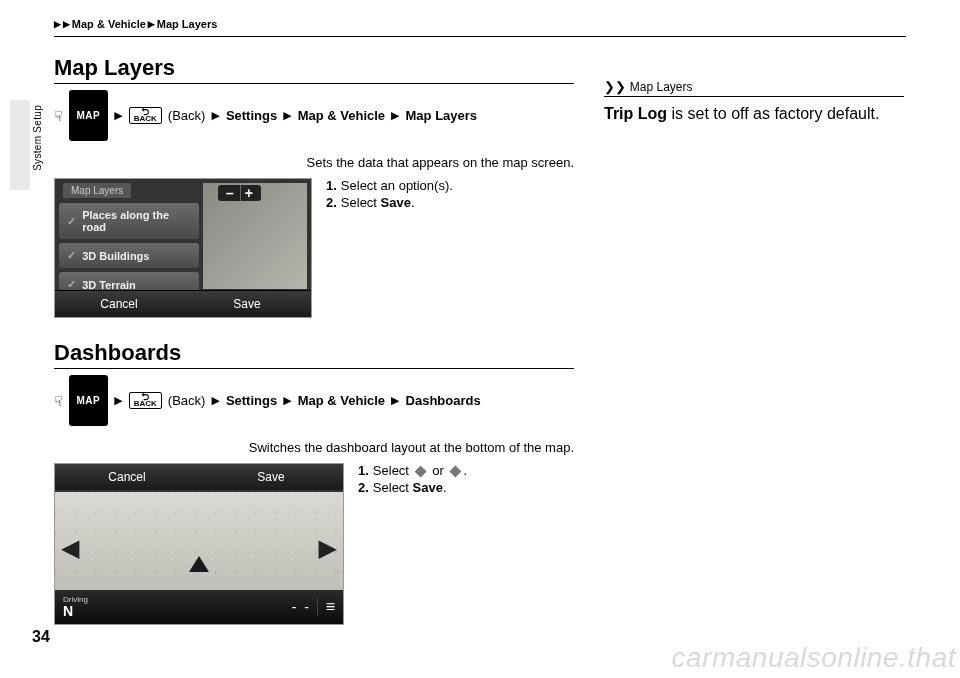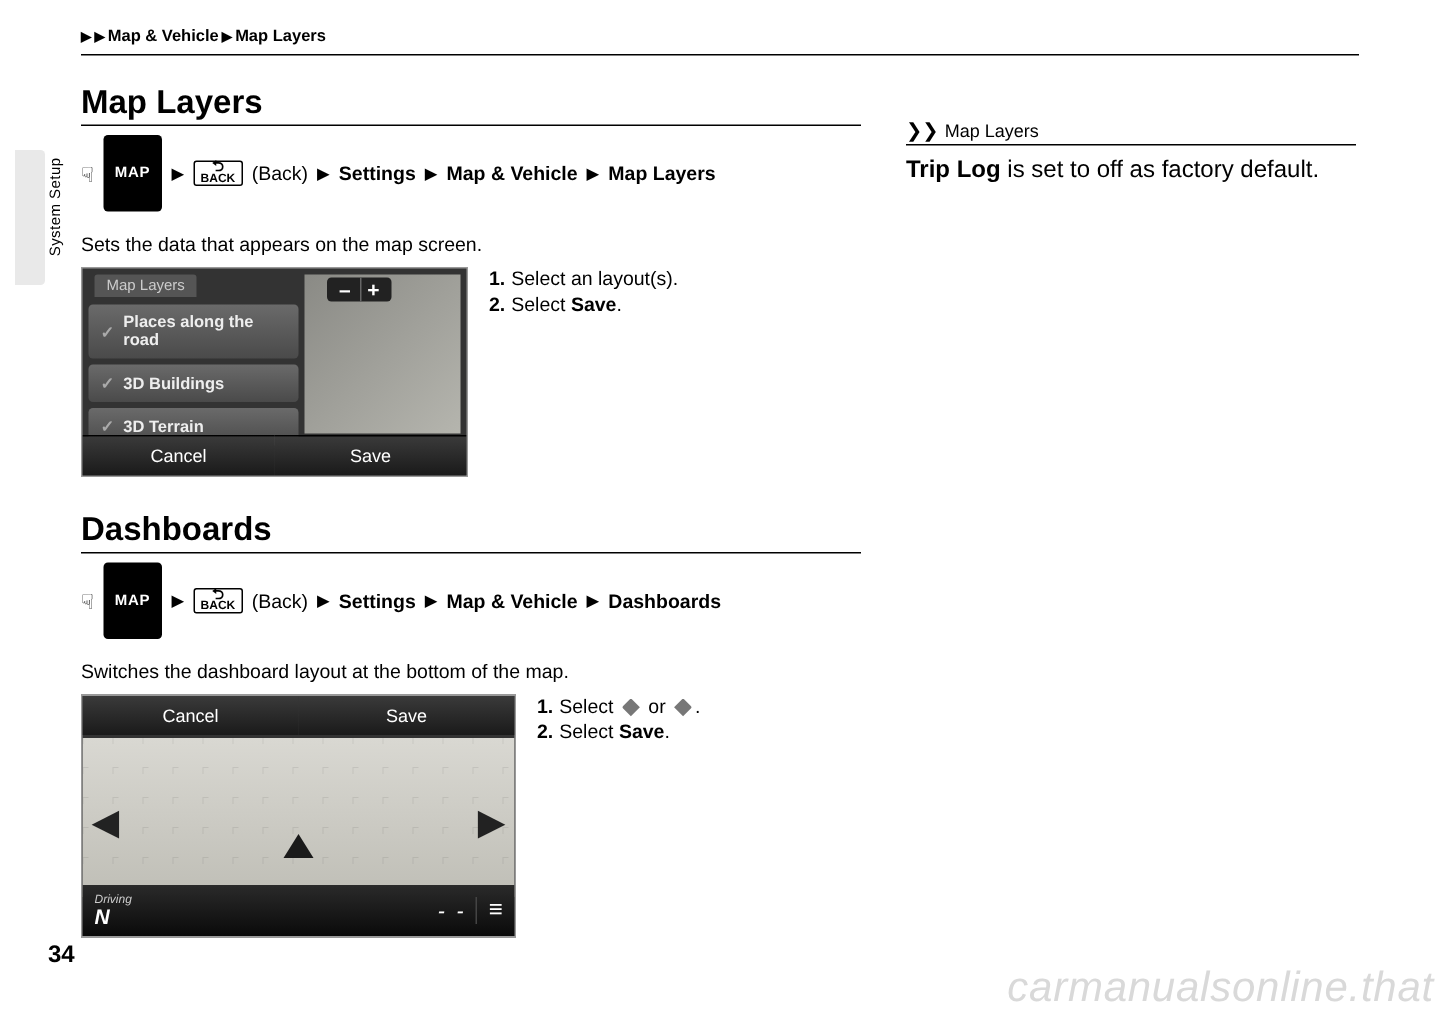--- a/index.html
+++ b/index.html
@@ -102,21 +102,21 @@
   .back-btn .arrow-back {
     font-size: 10px;
     display: block;
     line-height: 0.6;
   }
   .big-arrow {
     font-size: 11px;
   }
   .bold { font-weight: bold; }
 
-  .desc { margin-bottom: 8px; }
+  .desc { margin-bottom: 8px; text-align: right; }
 
   .content-row {
     display: flex;
     gap: 14px;
     align-items: flex-start;
     margin-bottom: 22px;
   }
 
   
   .shot {
@@ -197,21 +197,21 @@
     position:absolute; left:50%; top:92px; transform:translateX(-50%);
     width:0; height:0;
     border-left:10px solid transparent;
     border-right:10px solid transparent;
     border-bottom:16px solid #1a1a1a;
   }
   .shot2 .bottombar {
     position:absolute; bottom:0; left:0; right:0; height:34px;
     background: linear-gradient(#2a2a2a,#0a0a0a);
     color:#fff; font-size:10px;
-    display:flex; align-items:center;font-style:italic;
+    display:flex; align-items:center;
   }
   .shot2 .bottombar .driving {
     padding:0 8px; line-height:1;
   }
   .shot2 .bottombar .driving .lbl { font-size:8px; color:#ccc; display:block; text-align:center;}
   .shot2 .bottombar .driving .n { font-size:14px; font-weight:bold; text-align:center;}
   .shot2 .bottombar .spacer { flex:1; }
   .shot2 .bottombar .dashes { font-size:14px; letter-spacing:2px; padding-right:6px;}
   .shot2 .bottombar .menu {
     width:26px; text-align:center; font-size:16px;
@@ -306,21 +306,21 @@
           </div>
           <div class="footer">
             <div>Cancel</div>
             <div>Save</div>
           </div>
         </div>
 
         <div class="steps">
           <div class="row">
             <span class="num">1.</span>
-            <span>Select an layout(s).</span>
+            <span>Select an option(s).</span>
           </div>
           <div class="row">
             <span class="num">2.</span>
             <span>
               <span>Select </span><b>Save</b><span>.</span>
             </span>
           </div>
         </div>
       </div>
 

